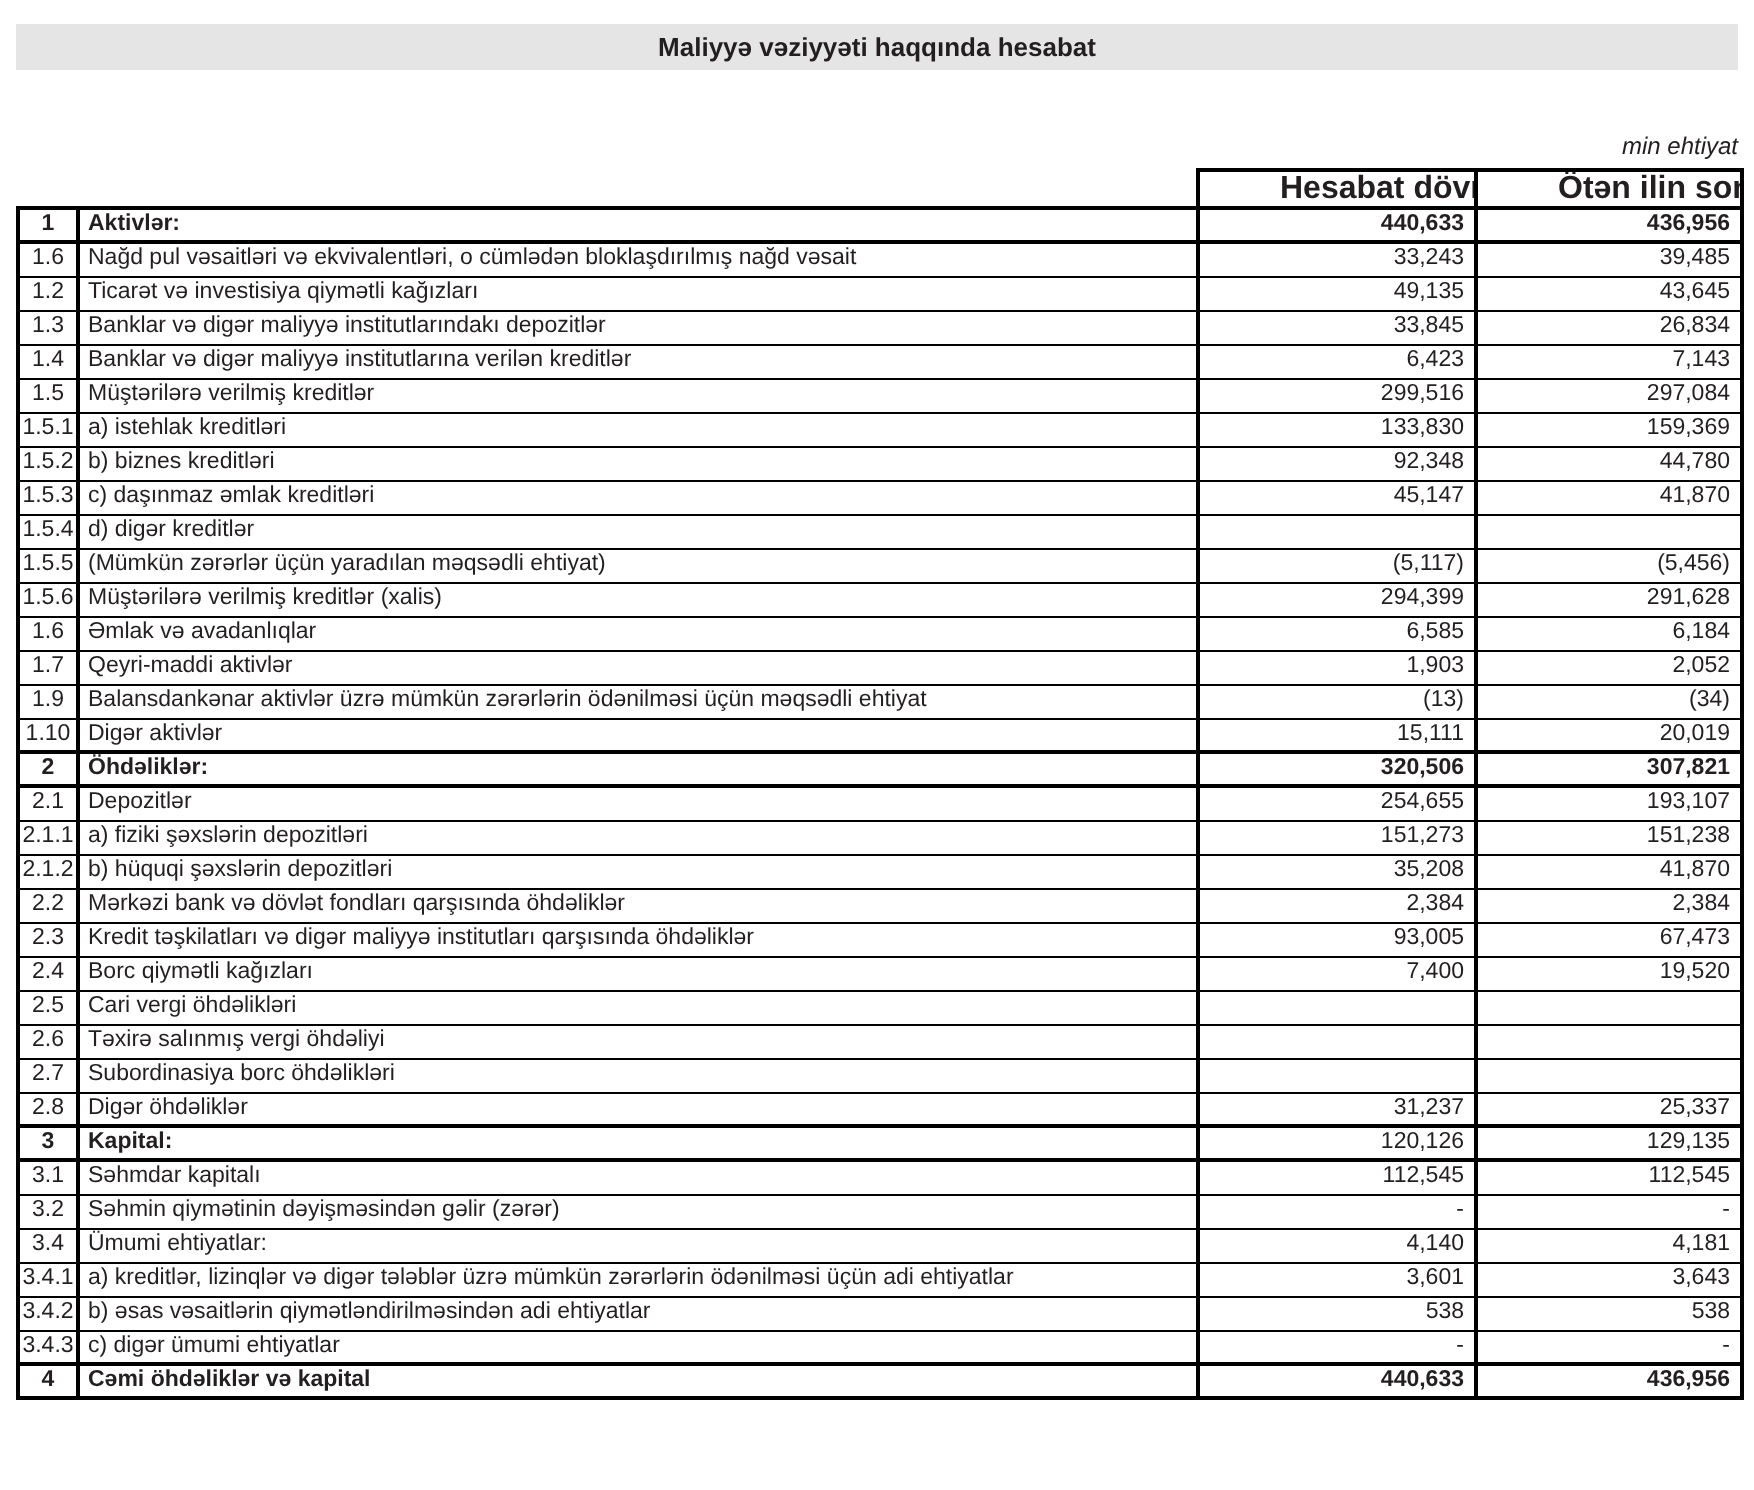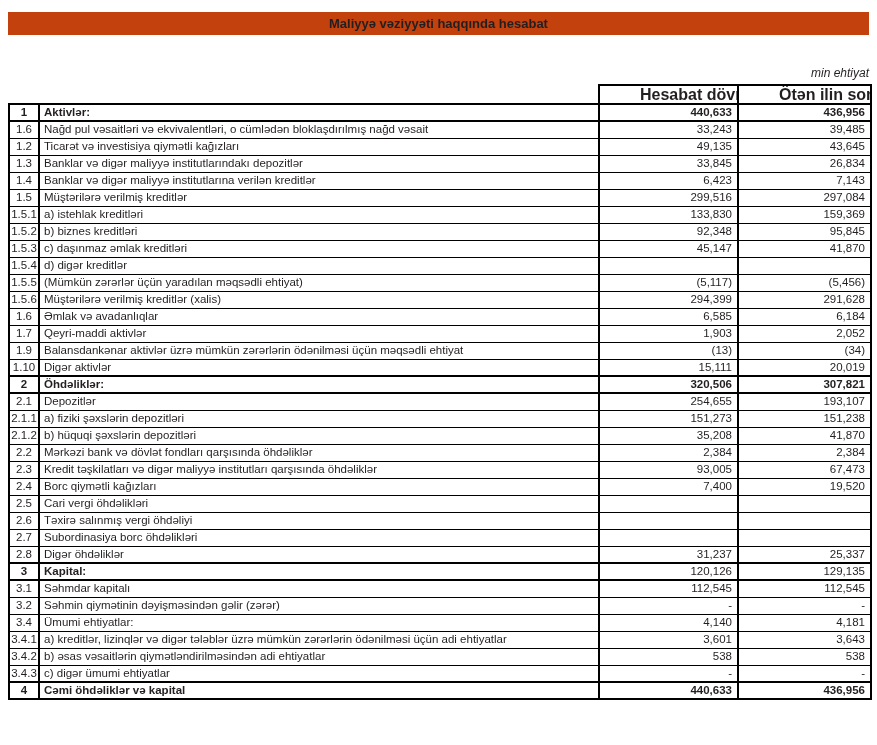--- a/index.html
+++ b/index.html
@@ -12,21 +12,21 @@
     font-family: "Liberation Sans", sans-serif;
     color: #231f20;
     overflow: hidden;
   }
   .banner {
     position: absolute;
     left: 8px;
     top: 12px;
     width: 861px;
     height: 23px;
-    background: #c2410c;
+    background: #e5e5e5;
     text-align: center;
     line-height: 23px;
     font-weight: bold;
     font-size: 13px;
     color: #231f20;
   }
   .unit-note {
     position: absolute;
     top: 66px;
     right: 8px;
@@ -145,21 +145,21 @@
           <tr>
     <td class="num">1.5.1</td>
     <td class="label">a) istehlak kreditləri</td>
     <td class="val">133,830</td>
     <td class="val">159,369</td>
   </tr>
           <tr>
     <td class="num">1.5.2</td>
     <td class="label">b) biznes kreditləri</td>
     <td class="val">92,348</td>
-    <td class="val">95,845</td>
+    <td class="val">44,780</td>
   </tr>
           <tr>
     <td class="num">1.5.3</td>
     <td class="label">c) daşınmaz əmlak kreditləri</td>
     <td class="val">45,147</td>
     <td class="val">41,870</td>
   </tr>
           <tr>
     <td class="num">1.5.4</td>
     <td class="label">d) digər kreditlər</td>

